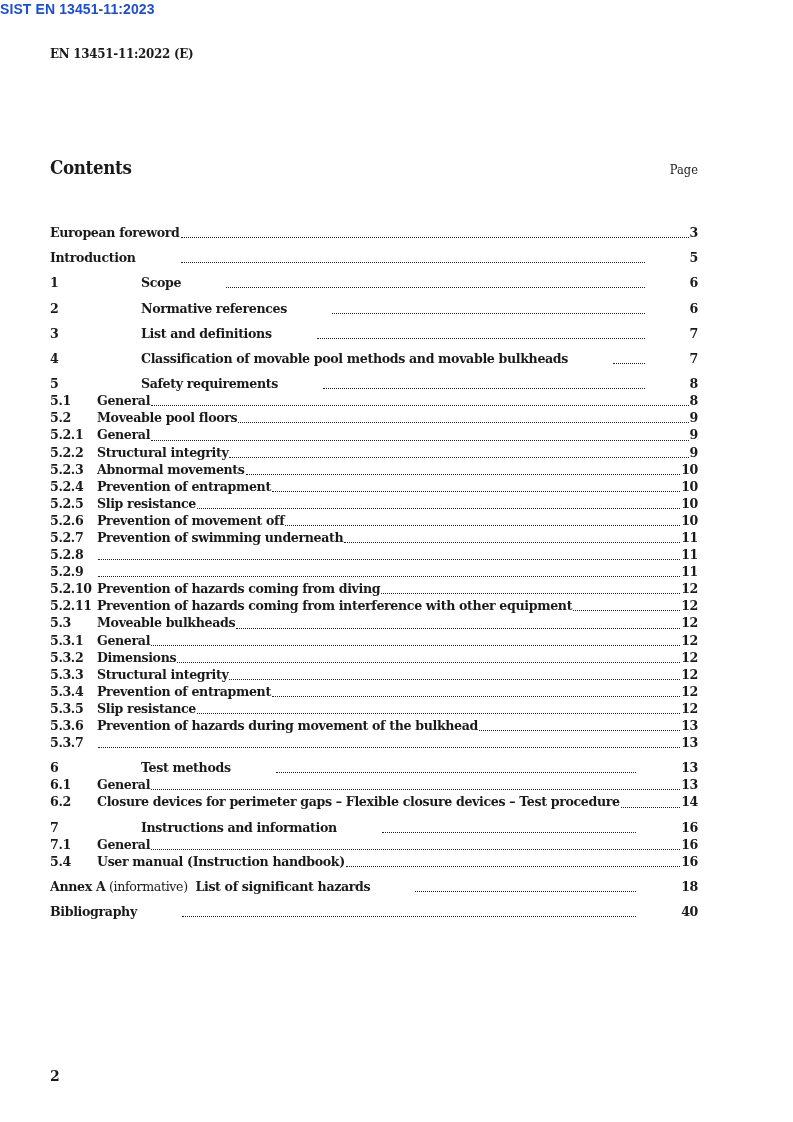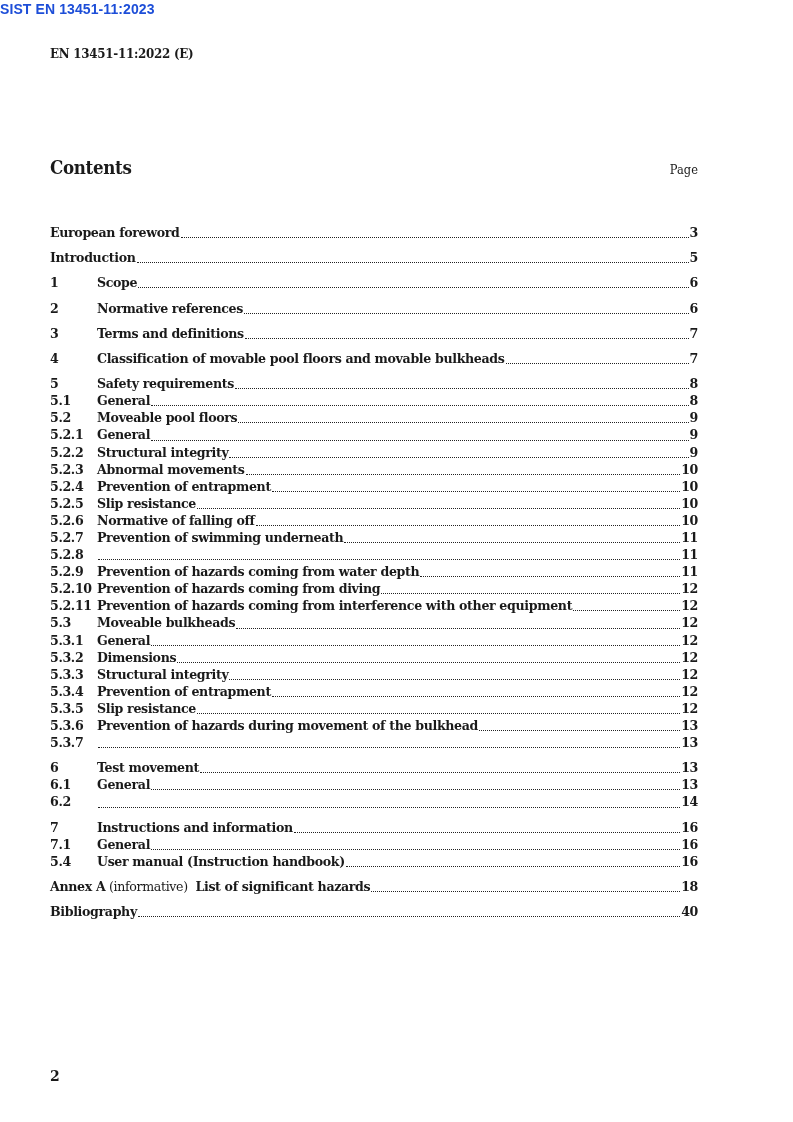--- a/index.html
+++ b/index.html
@@ -28,21 +28,21 @@
       font-size: 13px; transform: scaleX(0.88); transform-origin: right;
     }
     .toc {
       position: absolute; left: 50px; top: 200px; width: 648px; margin-top: 25px;
     }
     .row {
       display: flex; align-items: baseline; height: 17.1px;
       font-size: 12.6px; font-weight: bold; white-space: nowrap;
       letter-spacing: -0.35px;
     }
-    .row.gap { margin-top: 8.1px; }
+    .row.gap { margin-top: 8.1px; gap: 44px; }
     .num { width: 47px; flex: 0 0 47px; }
     .title { flex: 0 0 auto; }
     .title .norm { font-weight: normal; }
     .leader {
       flex: 1 1 auto; overflow: hidden; margin: 0 1px;
       border-bottom: 1.3px dotted #222; height: 0; align-self: flex-end;
       margin-bottom: 4px;
     }
     .pg { flex: 0 0 auto; text-align: right; }
     .footer-page {
@@ -76,27 +76,27 @@
       <span class="pg">6</span>
     </div>
     <div class="row gap">
       <span class="num">2</span>
       <span class="title">Normative references</span>
       <span class="leader"></span>
       <span class="pg">6</span>
     </div>
     <div class="row gap">
       <span class="num">3</span>
-      <span class="title">Terms and definitions</span>
+      <span class="title">List and definitions</span>
       <span class="leader"></span>
       <span class="pg">7</span>
     </div>
     <div class="row gap">
       <span class="num">4</span>
-      <span class="title">Classification of movable pool floors and movable bulkheads</span>
+      <span class="title">Classification of movable pool methods and movable bulkheads</span>
       <span class="leader"></span>
       <span class="pg">7</span>
     </div>
     <div class="row gap">
       <span class="num">5</span>
       <span class="title">Safety requirements</span>
       <span class="leader"></span>
       <span class="pg">8</span>
     </div>
     <div class="row">
@@ -136,38 +136,37 @@
       <span class="pg">10</span>
     </div>
     <div class="row">
       <span class="num">5.2.5</span>
       <span class="title">Slip resistance</span>
       <span class="leader"></span>
       <span class="pg">10</span>
     </div>
     <div class="row">
       <span class="num">5.2.6</span>
-      <span class="title">Normative of falling off</span>
+      <span class="title">Prevention of movement off</span>
       <span class="leader"></span>
       <span class="pg">10</span>
     </div>
     <div class="row">
       <span class="num">5.2.7</span>
       <span class="title">Prevention of swimming underneath</span>
       <span class="leader"></span>
       <span class="pg">11</span>
     </div>
     <div class="row">
       <span class="num">5.2.8</span>
       <span class="leader"></span>
       <span class="pg">11</span>
     </div>
     <div class="row">
       <span class="num">5.2.9</span>
-      <span class="title">Prevention of hazards coming from water depth</span>
       <span class="leader"></span>
       <span class="pg">11</span>
     </div>
     <div class="row">
       <span class="num">5.2.10</span>
       <span class="title">Prevention of hazards coming from diving</span>
       <span class="leader"></span>
       <span class="pg">12</span>
     </div>
     <div class="row">
@@ -218,32 +217,33 @@
       <span class="leader"></span>
       <span class="pg">13</span>
     </div>
     <div class="row">
       <span class="num">5.3.7</span>
       <span class="leader"></span>
       <span class="pg">13</span>
     </div>
     <div class="row gap">
       <span class="num">6</span>
-      <span class="title">Test movement</span>
+      <span class="title">Test methods</span>
       <span class="leader"></span>
       <span class="pg">13</span>
     </div>
     <div class="row">
       <span class="num">6.1</span>
       <span class="title">General</span>
       <span class="leader"></span>
       <span class="pg">13</span>
     </div>
     <div class="row">
       <span class="num">6.2</span>
+      <span class="title">Closure devices for perimeter gaps – Flexible closure devices – Test procedure</span>
       <span class="leader"></span>
       <span class="pg">14</span>
     </div>
     <div class="row gap">
       <span class="num">7</span>
       <span class="title">Instructions and information</span>
       <span class="leader"></span>
       <span class="pg">16</span>
     </div>
     <div class="row">

